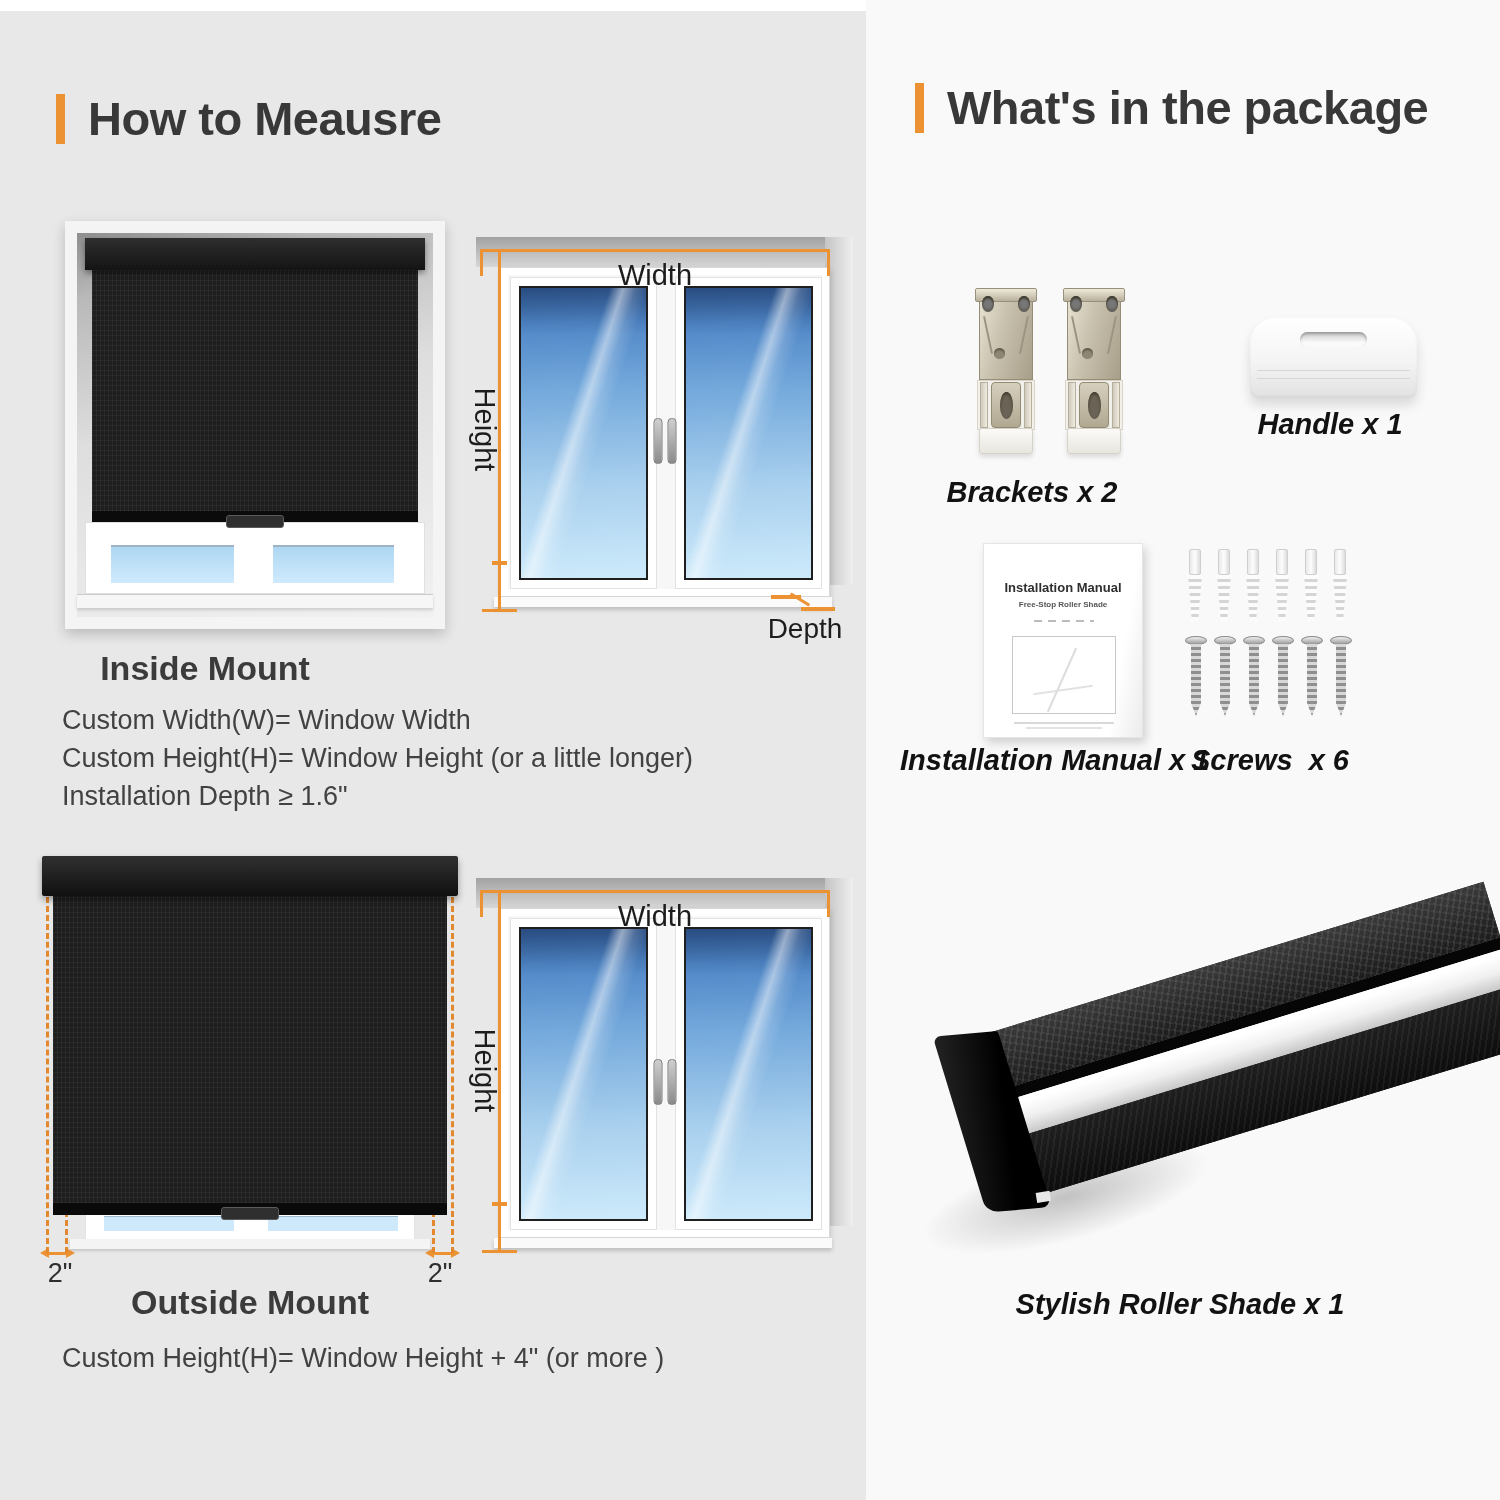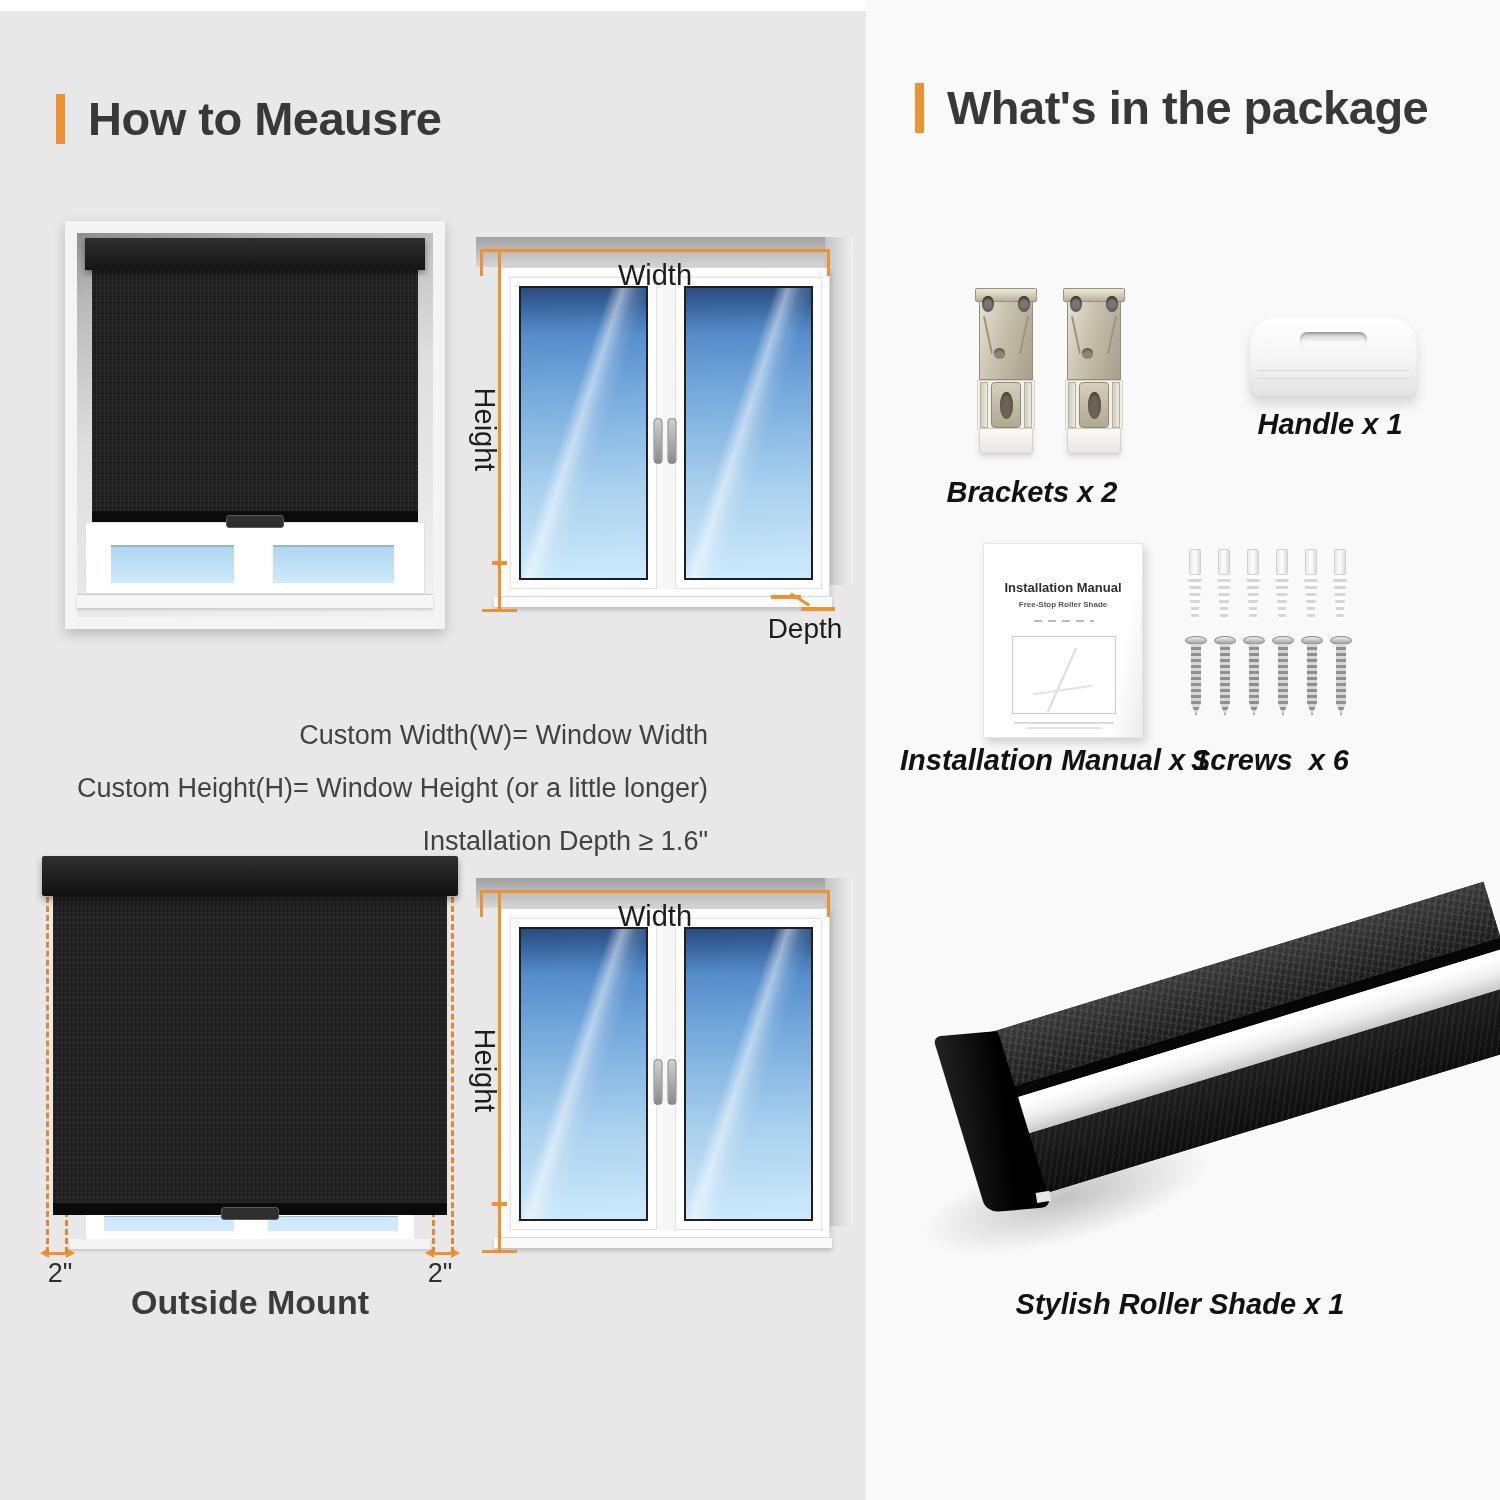--- a/index.html
+++ b/index.html
@@ -120,21 +120,21 @@
   .figC .gap-label.gl{left:-8px;}
   .figC .gap-label.gr{left:372px;}
 
   
   .mount-label{position:absolute;margin:0;font-size:34px;font-weight:700;color:#3b3b3b;text-align:center;}
   .lbl-inside{left:65px;top:638px;width:280px;}
   .lbl-outside{left:60px;top:1272px;width:380px;}
   .spec-lines{position:absolute;left:62px;}
   .spec-inside{top:690px;}
   .spec-outside{top:1328px;}
-  .spec-lines p{margin:15px;font-size:27px;line-height:38px;color:#424242;white-space:nowrap;text-align:right;}
+  .spec-lines p{margin:0;font-size:27px;line-height:38px;color:#424242;white-space:nowrap;}
 
   
   .pkg-label{position:absolute;font-size:29px;font-weight:700;font-style:italic;color:#121212;text-align:center;white-space:nowrap;}
   .keep-spaces{white-space:pre;}
   .lbl-brackets{left:66px;top:476px;width:200px;}
   .lbl-handle{left:364px;top:408px;width:200px;}
   .lbl-manual{left:34px;top:744px;width:300px;}
   .lbl-screws{left:304px;top:744px;width:200px;}
   .lbl-shade{left:64px;top:1288px;width:500px;}
 
@@ -280,20 +280,21 @@
       <div class="h-tick"></div>
       <div class="h-label">Height</div>
       <div class="depth-glyph">
         <i class="d1"></i>
           <i class="d2"></i>
           <i class="d3"></i>
       </div>
       <div class="d-label">Depth</div>
     </div>
 
+    <h2 class="mount-label lbl-inside">Inside Mount</h2>
     <div class="spec-lines spec-inside">
       <p>Custom Width(W)= Window Width</p>
       <p>Custom Height(H)= Window Height (or a little longer)</p>
       <p>Installation Depth ≥ 1.6"</p>
     </div>
 
     <div class="figC">
       <div class="dash dl1"></div>
       <div class="dash dl2"></div>
       <div class="dash dr1"></div>
@@ -332,20 +333,21 @@
       <div class="w-line"></div>
       <div class="w-label">Width</div>
       <div class="h-line"></div>
       <div class="h-cap"></div>
       <div class="h-tick"></div>
       <div class="h-label">Height</div>
     </div>
 
     <h2 class="mount-label lbl-outside">Outside Mount</h2>
     <div class="spec-lines spec-outside">
+      <p>Custom Height(H)= Window Height + 4" (or more )</p>
     </div>
   </section>
 
   <section class="panel-right">
 
     <div class="sec-title tr">
       <span class="accent-bar"></span>
       <h1>What's in the package</h1>
     </div>
 

